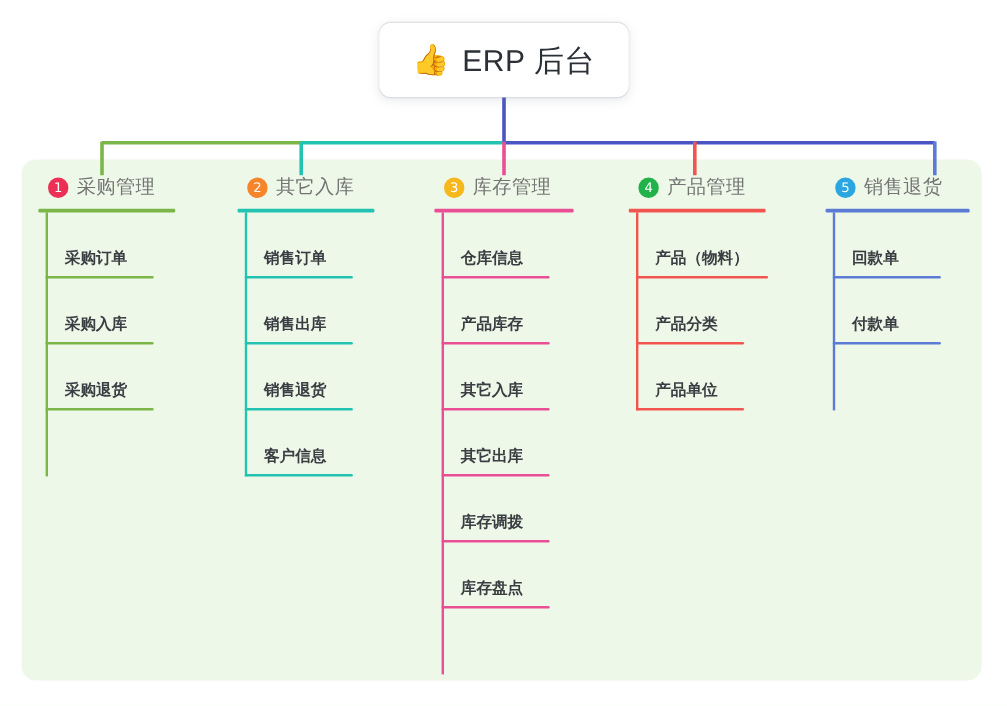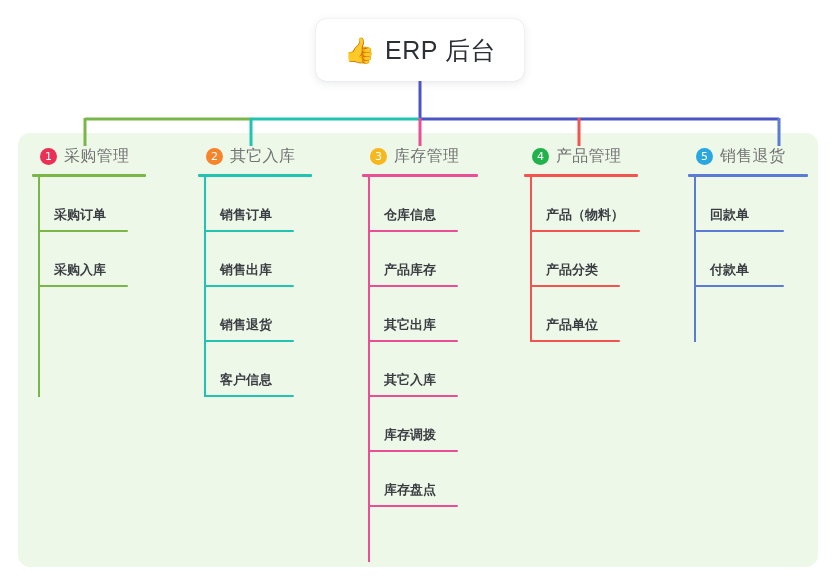--- a/index.html
+++ b/index.html
@@ -185,20 +185,24 @@
     <div class="items">
       <div class="item-spine" style="background: rgb(122, 182, 72); height: 220px;"></div>
     <div class="item">
           <span class="item-label">采购订单</span>
           <div class="item-rule" style="background: rgb(122, 182, 72); width: 90px;"></div>
         </div>
         <div class="item">
           <span class="item-label">采购入库</span>
           <div class="item-rule" style="background: rgb(122, 182, 72); width: 90px;"></div>
         </div>
+        <div class="item">
+          <span class="item-label">采购退货</span>
+          <div class="item-rule" style="background: rgb(122, 182, 72); width: 90px;"></div>
+        </div>
       </div>
   </div>
 
   <div class="column col-1">
     <div class="col-header">
       <span class="col-badge" style="background: rgb(245, 132, 43);">2</span>
       <span class="col-title">其它入库</span>
     </div>
     <div class="col-rule" style="background: rgb(34, 195, 176); width: 114px;"></div>
     <div class="items">
@@ -232,25 +236,25 @@
       <div class="item-spine" style="background: rgb(234, 79, 149); height: 385px;"></div>
     <div class="item">
           <span class="item-label">仓库信息</span>
           <div class="item-rule" style="background: rgb(234, 79, 149); width: 90px;"></div>
         </div>
         <div class="item">
           <span class="item-label">产品库存</span>
           <div class="item-rule" style="background: rgb(234, 79, 149); width: 90px;"></div>
         </div>
         <div class="item">
+          <span class="item-label">其它入库</span>
+          <div class="item-rule" style="background: rgb(234, 79, 149); width: 90px;"></div>
+        </div>
+        <div class="item">
           <span class="item-label">其它出库</span>
-          <div class="item-rule" style="background: rgb(234, 79, 149); width: 90px;"></div>
-        </div>
-        <div class="item">
-          <span class="item-label">其它入库</span>
           <div class="item-rule" style="background: rgb(234, 79, 149); width: 90px;"></div>
         </div>
         <div class="item">
           <span class="item-label">库存调拨</span>
           <div class="item-rule" style="background: rgb(234, 79, 149); width: 90px;"></div>
         </div>
         <div class="item">
           <span class="item-label">库存盘点</span>
           <div class="item-rule" style="background: rgb(234, 79, 149); width: 90px;"></div>
         </div>

